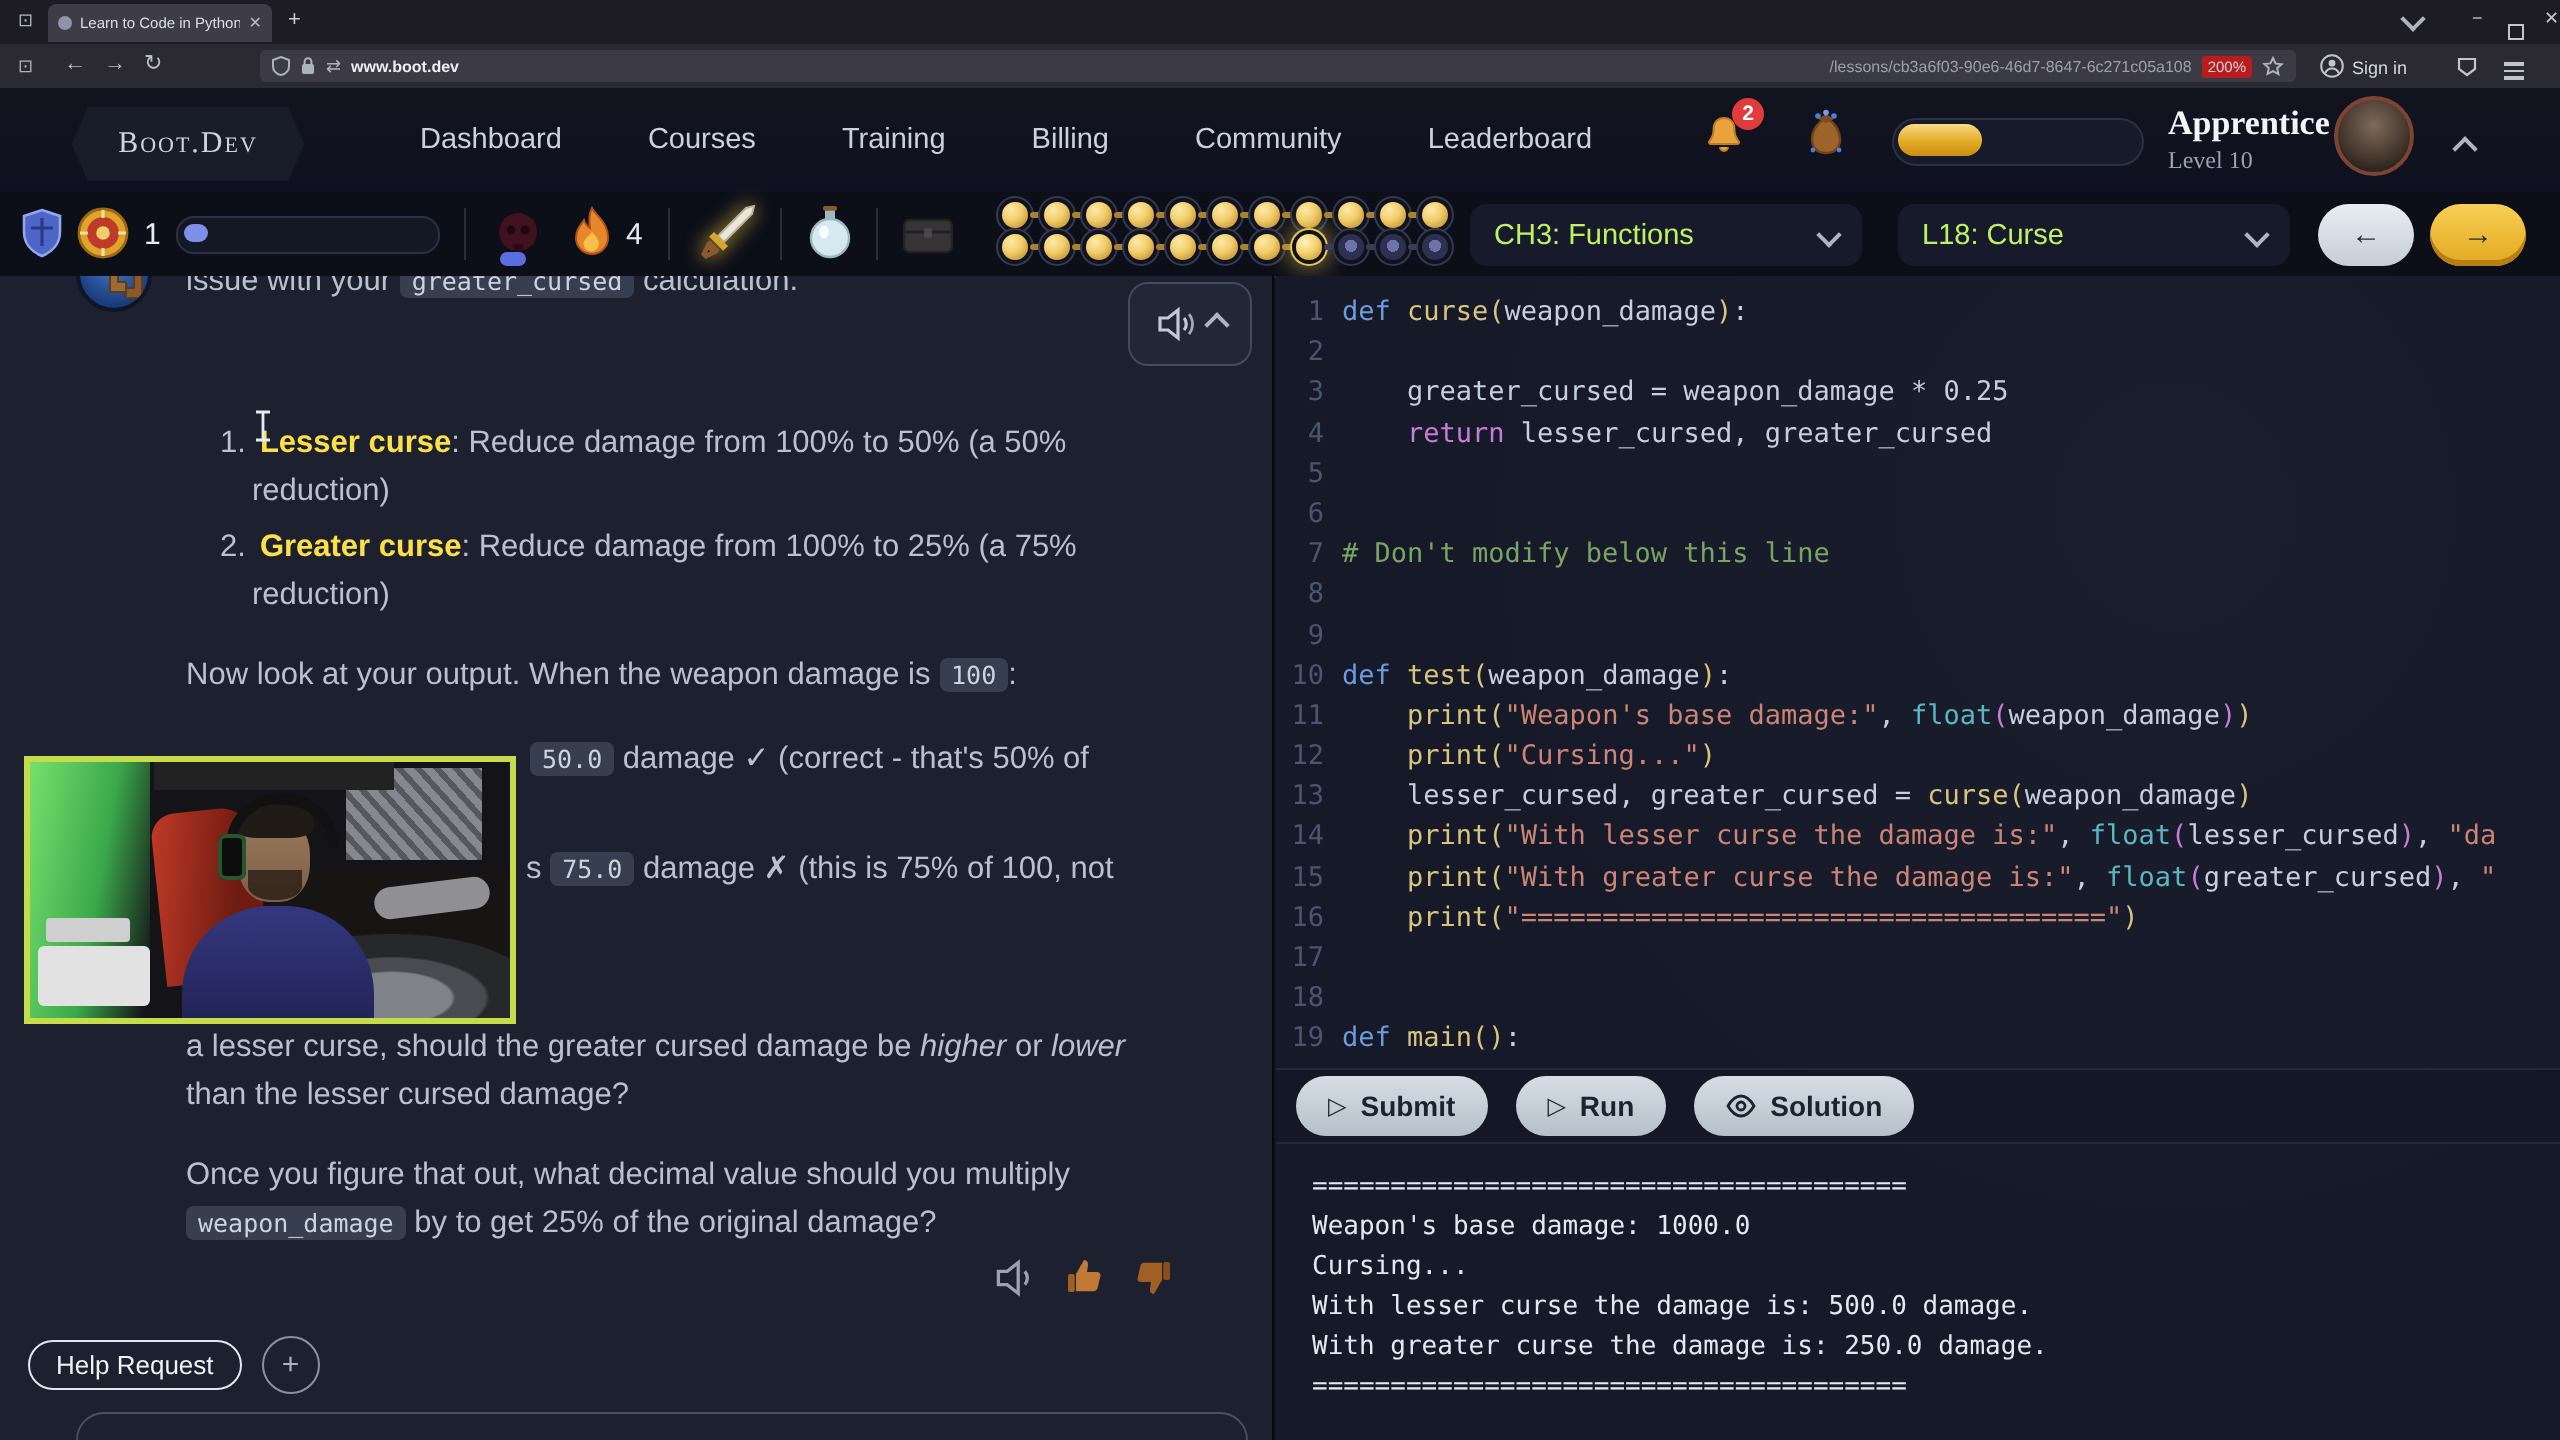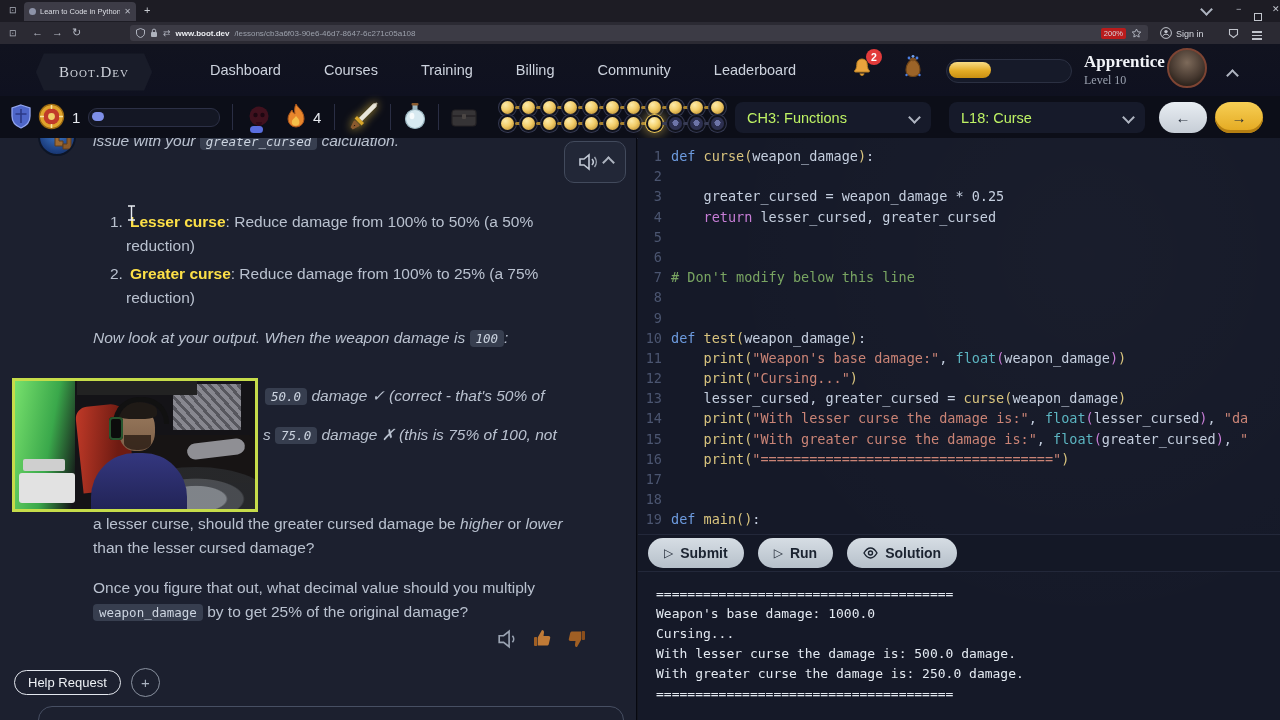--- a/index.html
+++ b/index.html
@@ -11,21 +11,21 @@
   #tab{left:24px;top:2px;width:112px;height:19px;background:#3d3c47;border-radius:4px 4px 0 0;
     display:flex;align-items:center;gap:4px;padding:0 5px;box-sizing:border-box;}
   #tab .fav{width:7px;height:7px;border-radius:50%;background:#8d93a8;flex:0 0 auto;}
   #tab .t{font-size:7.5px;color:#dcdee5;white-space:nowrap;overflow:hidden;flex:1;}
   #tab .x{font-size:8px;color:#b9bcc6;}
   .chip-ic{color:#aeb2bd;font-size:9px;}
   #urlrow{left:0;top:22px;width:1280px;height:22px;background:#2b2a33;display:flex;align-items:center;}
   #urlfield{left:130px;top:25px;width:1018px;height:16px;background:#3c3b45;border-radius:3px;
     display:flex;align-items:center;padding:0 6px;box-sizing:border-box;gap:5px;}
   #urlfield .host{font-size:8px;color:#eceef2;font-weight:bold;white-space:nowrap;}
-  #urlfield .path{font-size:8px;color:#9ba0ab;white-space:nowrap;overflow:hidden;flex:1;}
+  #urlfield .path{font-size:8px;color:#9ba0ab;white-space:nowrap;overflow:hidden;flex:1;text-align:right;}
   .zoombadge{font-size:7.5px;color:#d6d9e0;background:#b91c1c;border-radius:2px;padding:1px 3px;}
   .navglyph{color:#b9bdc8;font-size:11px;line-height:1;}
   .hamb{display:inline-block;width:10px;}
   .hamb i{display:block;height:1.5px;background:#c2c5cd;margin:2px 0;}
   .winctl{color:#c2c5cd;font-size:9px;}
   .wbox{display:inline-block;width:6px;height:6px;border:1px solid #c2c5cd;}
   
   #bdheader{left:0;top:44px;width:1280px;height:52px;background:linear-gradient(#11131f,#0f1120);}
   #logo{left:28px;top:50px;width:128px;height:40px;display:flex;align-items:center;justify-content:center;
     background:#191c29;border:2px solid #6f7483;border-radius:6px;
@@ -70,21 +70,21 @@
   
   #lesson{left:0;top:138px;width:637px;height:582px;background:#1c202f;overflow:hidden;}
   #lesson::after{content:"";position:absolute;right:0;top:0;width:1px;height:100%;background:#060810;}
   .lblock{position:absolute;font-size:15.5px;line-height:24px;color:#b9c1cf;}
   .lb-bold{color:#fde047;font-weight:bold;}
   .lb-italic{font-style:italic;margin-top:48px;}
   .lb-num{margin-right:7px;}
   .lb-chip{font-family:"DejaVu Sans Mono",monospace;font-size:12.5px;background:#373e4f;color:#ccd4e0;
     padding:1px 6px;border-radius:4px;white-space:nowrap;}
   .hang{padding-left:16px;text-indent:-16px;}
-  .nowrap{white-space:nowrap;font-style:italic;}
+  .nowrap{white-space:nowrap;}
   #mascot{left:38px;top:-20px;width:38px;height:38px;border-radius:50%;border:2px solid #0d1526;box-sizing:border-box;
     background:radial-gradient(circle at 50% 35%,#3f7ed0,#1c3e7e 70%,#122a58);overflow:hidden;}
   #audiobox{left:564px;top:3px;width:60px;height:40px;border:1px solid #424a5c;border-radius:10px;
     background:#222737;display:flex;align-items:center;justify-content:center;gap:6px;}
   #fbrow{left:497px;top:490px;display:flex;align-items:center;gap:13px;}
   #helprow{left:14px;top:530px;display:flex;align-items:center;gap:10px;}
   #helpbtn{border:1.5px solid #e3e7ee;border-radius:999px;padding:4px 13px;font-size:13px;color:#eef1f5;}
   #plusbtn{width:27px;height:27px;border:1.5px solid #89919f;border-radius:50%;display:flex;align-items:center;
     justify-content:center;color:#aab2c0;font-size:15px;}
   #lessoninput{left:38px;top:568px;width:586px;height:40px;border:1px solid #474f63;border-radius:14px;box-sizing:border-box;}
@@ -366,21 +366,21 @@
           <path d="M2 6h4l5-4v14l-5-4H2z" fill="none" stroke="#c3cad6" stroke-width="1.6"></path>
           <path d="M14 6a4.5 4.5 0 0 1 0 6" fill="none" stroke="#c3cad6" stroke-width="1.6"></path>
           <path d="M16.5 4a8 8 0 0 1 0 10" fill="none" stroke="#c3cad6" stroke-width="1.4" opacity=".8"></path>
         </svg>
       <i class="chev up"></i>
     </div>
 
     <div class="lblock hang" style="left:110px;top:72px;width:440px;"><span class="lb-num">1.</span><span class="lb-bold">Lesser curse</span><span class="lb-text">: Reduce damage from 100% to 50% (a 50% reduction)</span></div>
     <div class="lblock hang" style="left:110px;top:124px;width:440px;"><span class="lb-num">2.</span><span class="lb-bold">Greater curse</span><span class="lb-text">: Reduce damage from 100% to 25% (a 75% reduction)</span></div>
     <div class="lblock nowrap" style="left:93px;top:188px;"><span class="lb-text">Now look at your output. When the weapon damage is </span><code class="lb-chip">100</code><span class="lb-text">:</span></div>
-    <div class="lblock nowrap" style="left:265px;top:246px;"><code class="lb-chip">50.0</code><span class="lb-text"> damage ✓ (correct - that's 50% of</span></div>
+    <div class="lblock nowrap" style="left:265px;top:230px;"><code class="lb-chip">50.0</code><span class="lb-text"> damage ✓ (correct - that's 50% of</span></div>
     <div class="lblock nowrap" style="left:263px;top:285px;"><span class="lb-text">s </span><code class="lb-chip">75.0</code><span class="lb-text"> damage ✗ (this is 75% of 100, not</span></div>
     <div class="lblock" style="left:93px;top:374px;width:497px;"><span class="lb-text">a lesser curse, should the greater cursed damage be </span><span class="lb-italic">higher</span><span class="lb-text"> or </span><span class="lb-italic">lower</span><span class="lb-text"> than the lesser cursed damage?</span></div>
     <div class="lblock" style="left:93px;top:438px;width:492px;"><span class="lb-text">Once you figure that out, what decimal value should you multiply </span><code class="lb-chip">weapon_damage</code><span class="lb-text"> by to get 25% of the original damage?</span></div>
 
     <div class="abs" id="fbrow">
       <svg width="22" height="20" viewBox="0 0 20 18">
           <path d="M2 6h4l5-4v14l-5-4H2z" fill="none" stroke="#9aa3b2" stroke-width="1.5"></path>
           <path d="M14 6a4.5 4.5 0 0 1 0 6" fill="none" stroke="#9aa3b2" stroke-width="1.5"></path>
         </svg>
       <svg width="21" height="21" viewBox="0 0 21 21">

